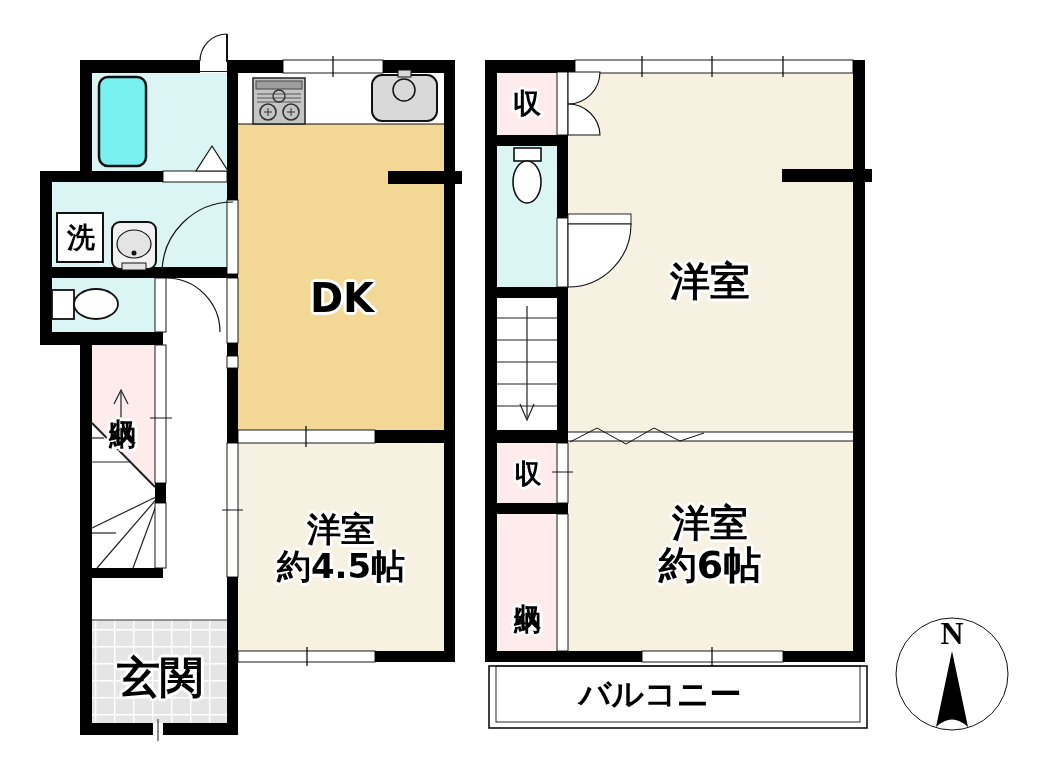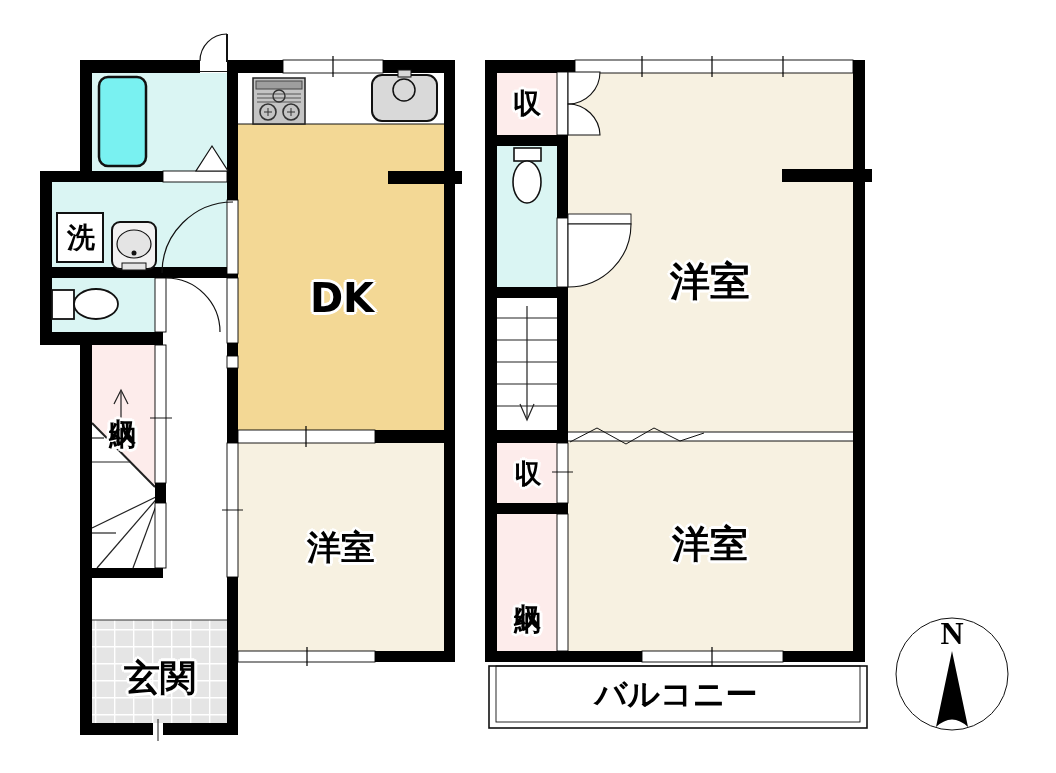--- a/index.html
+++ b/index.html
@@ -225,31 +225,33 @@
     <path d="M952 651 L936 727 Q952 712 968 727 Z" fill="#000"></path>
   </g>
 </svg>
 
 <div>
   <div class="lbl" style="left:342px;top:298px;font-size:38px;">
     <span style="font-size:40px;">DK</span>
   </div>
   <div class="lbl" style="left:341px;top:548px;font-size:34px;">
     <span>洋室</span>
-  </div>
-  <div class="lbl" style="left:160px;top:678px;font-size:36px;">玄関</div>
+    <span>約4.5帖</span>
+  </div>
+  <div class="lbl" style="left:160px;top:678px;font-size:43px;">玄関</div>
   <div class="lbl v-lbl" style="left:123px;top:400px;font-size:27px;">収納</div>
   <div class="lbl" style="left:81px;top:238px;font-size:28px;">洗</div>
 
   <div class="lbl" style="left:710px;top:281px;font-size:38px;">
     <span style="font-size:40px;">洋室</span>
   </div>
   <div class="lbl" style="left:710px;top:545px;font-size:38px;">
     <span>洋室</span>
+    <span>約6帖</span>
   </div>
   <div class="lbl" style="left:527px;top:104px;font-size:28px;">収</div>
   <div class="lbl" style="left:528px;top:474px;font-size:27px;">収</div>
   <div class="lbl v-lbl" style="left:528px;top:585px;font-size:27px;">収納</div>
-  <div class="lbl" style="left:676px;top:695px;font-size:32px;">バルコニー</div>
+  <div class="lbl" style="left:660px;top:695px;font-size:32px;">バルコニー</div>
   <div class="lbl serif" style="left:952px;top:634px;font-size:32px;text-shadow:none;">N</div>
 </div>
 
 </div>
 
 </body></html>

